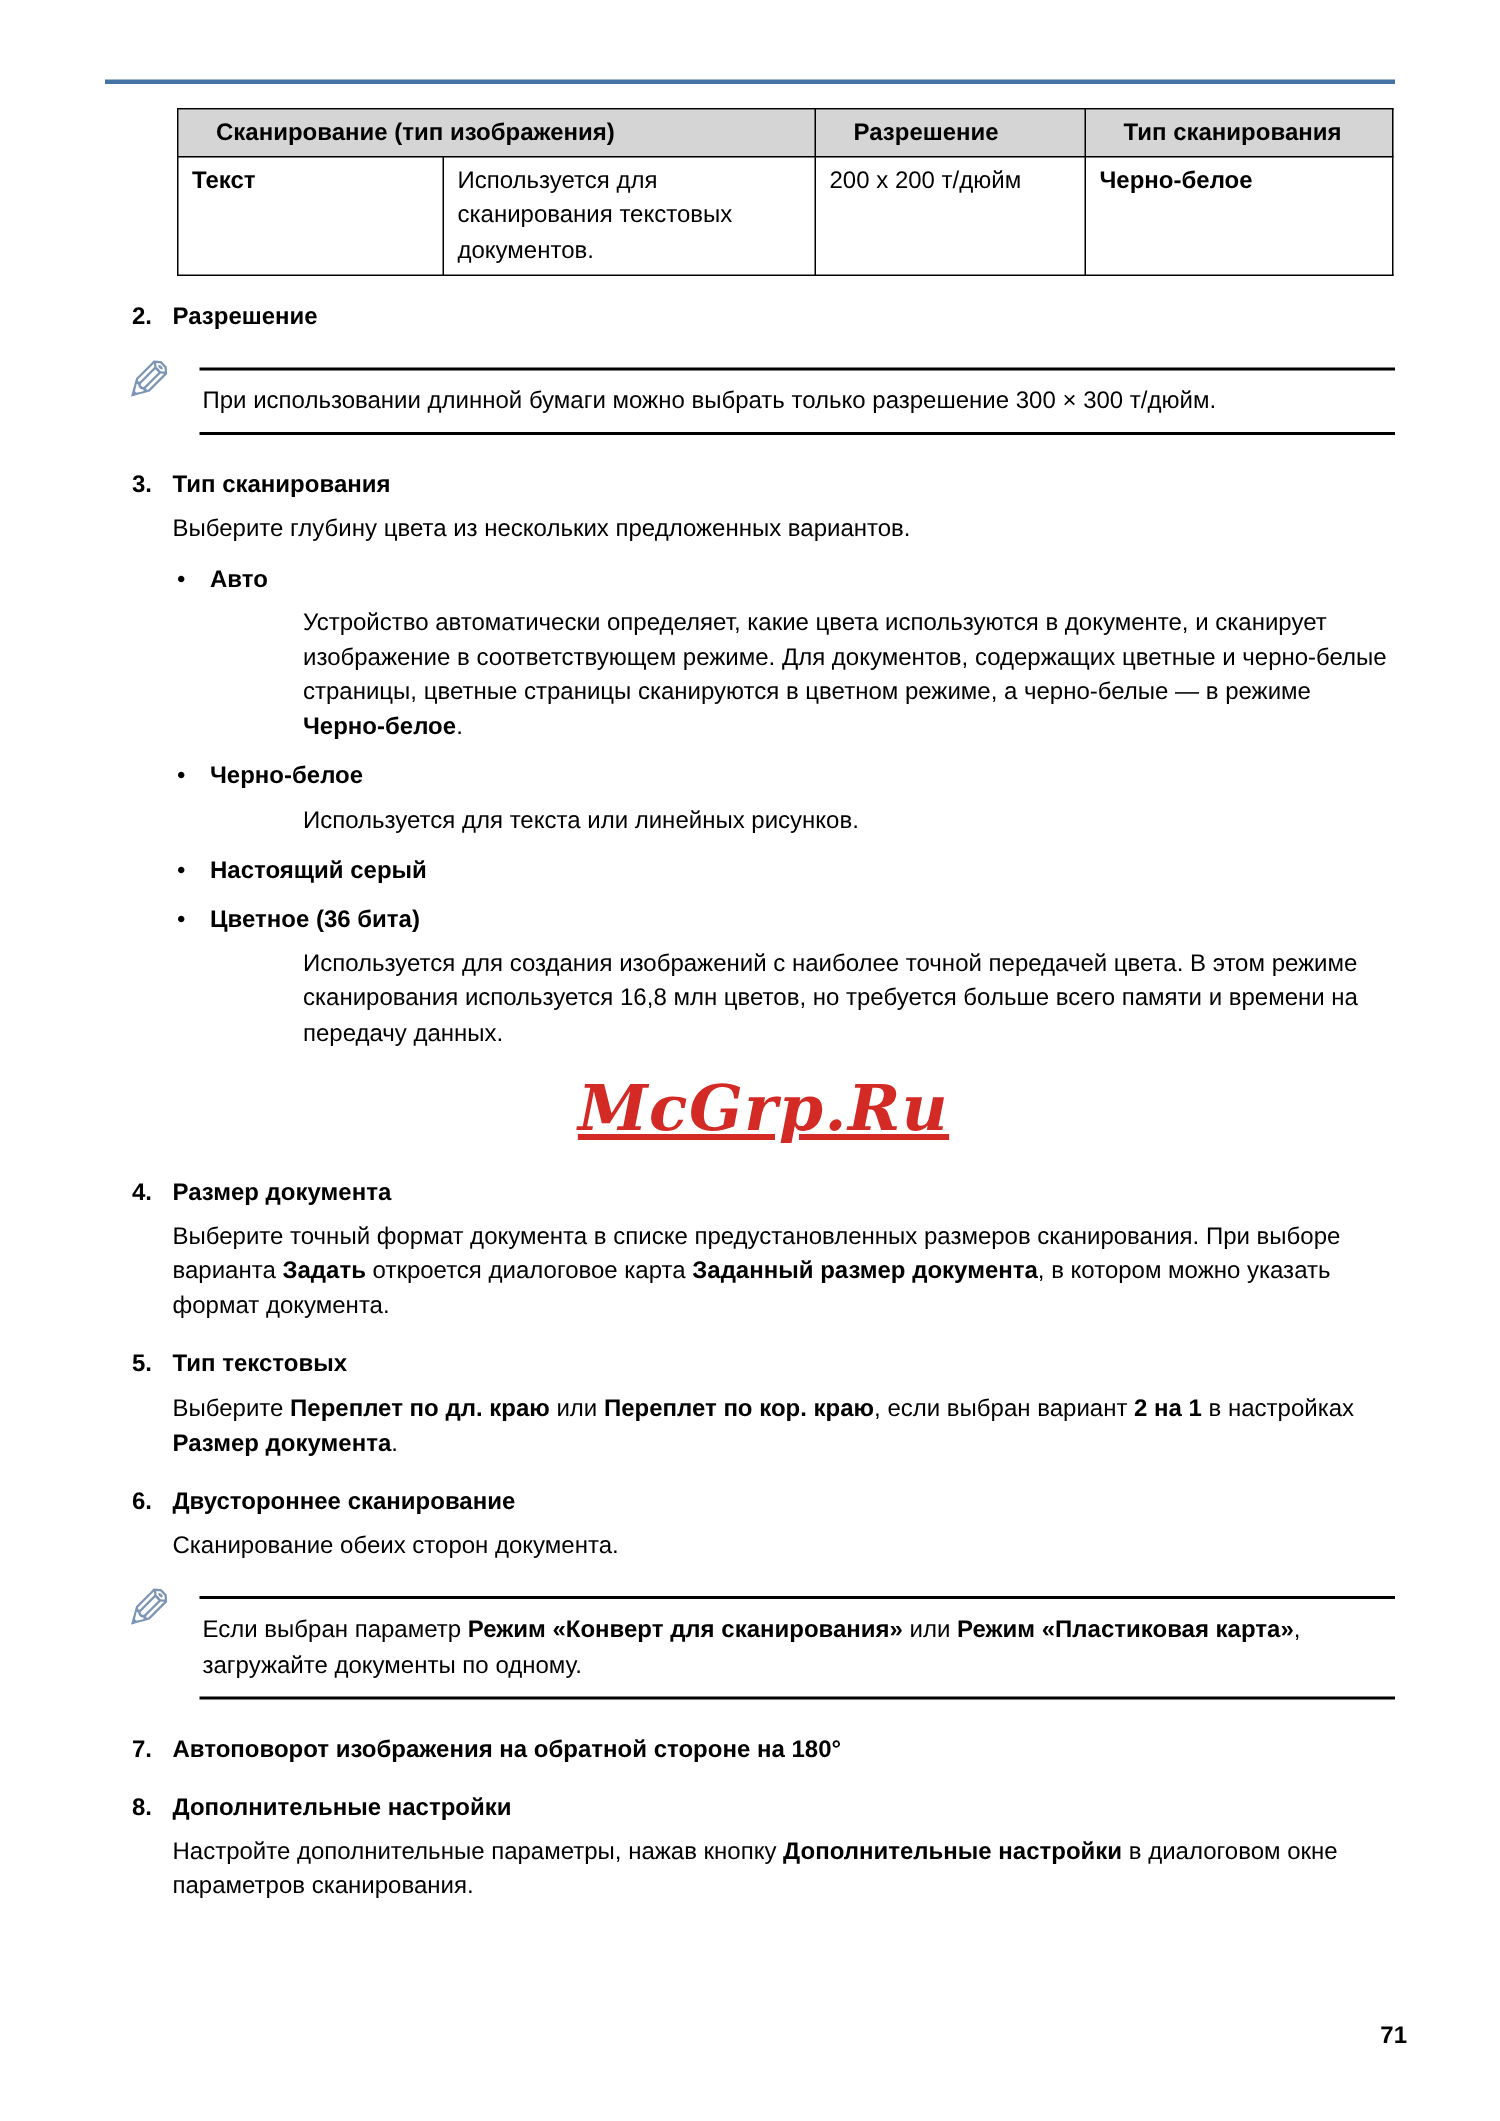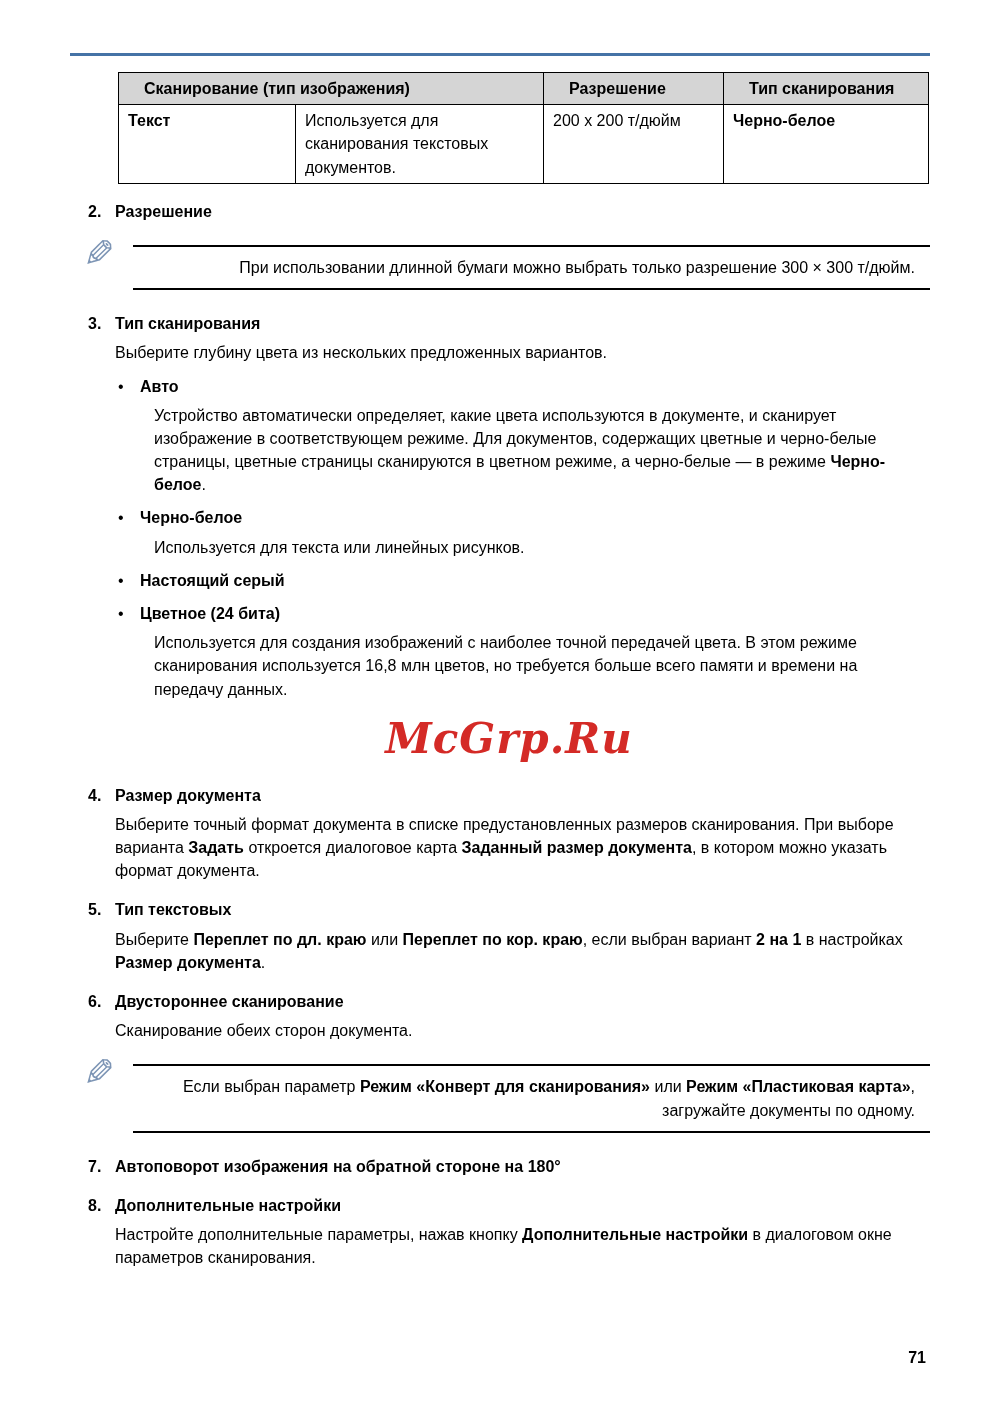--- a/index.html
+++ b/index.html
@@ -29,45 +29,45 @@
     text-align: left; font-size: 16px;
   }
   table.scan-table thead th { background: #d5d5d5; font-weight: 700; padding-left: 25px; }
 
   .heading { display: flex; font-weight: 700; margin: 16px 0 0 0; }
   .heading .num { width: 27px; flex: none; }
   .body { margin: 6px 0 0 27px; max-width: 800px; }
 
   .bullet { display: flex; margin: 10px 0 0 30px; }
   .bullet .bchar { width: 22px; flex: none; }
-  .bullet-desc { margin: 6px 0 0 66px; max-width: 750px; }
+  .bullet-desc { margin: 6px 0 0 114px; max-width: 750px; }
 
   .note {
     position: relative; margin: 22px 0 22px 45px;
     border-top: 2px solid #000; border-bottom: 2px solid #000;
     padding: 9px 2px;
   }
-  .note .note-text { margin: 0; max-width: 780px; text-align: right; }
+  .note .note-text { margin: 0; max-width: 780px; }
   .note .pencil {
     position: absolute; left: -50px; top: -12px;
     font-family: "DejaVu Sans", sans-serif;
     font-size: 38px; line-height: 1; color: #7d95b5;
     transform: scaleX(-1);
   }
 
   .watermark {
     text-align: center;
     font-family: "DejaVu Serif", serif;
     font-weight: 700; font-style: italic;
     font-size: 42px; color: #d42a26;
-    margin: 8px 0 -2px 0; letter-spacing: 1px;
+    margin: 8px 0 -2px 0; letter-spacing: 1px; text-decoration: underline;
   }
 
   .page-number {
-    position: absolute; right: 74px; top: 1346px;
+    position: absolute; right: 62px; top: 1346px;
     font-weight: 700; font-size: 16px;
   }
   p { margin: 0; }
 </style>
 </head>
 <body>
 
 <div class="top-rule"></div>
 
 <div class="content">
@@ -127,21 +127,21 @@
     </div>
     <p class="bullet-desc">Используется для текста или линейных рисунков.</p>
 
     <div class="bullet">
       <span class="bchar">•</span>
       <span class="term b">Настоящий серый</span>
     </div>
 
     <div class="bullet">
       <span class="bchar">•</span>
-      <span class="term b">Цветное (24 бита)</span>
+      <span class="term b">Цветное (36 бита)</span>
     </div>
     <p class="bullet-desc">Используется для создания изображений с наиболее точной передачей цвета. В этом режиме сканирования используется 16,8 млн цветов, но требуется больше всего памяти и времени на передачу данных.</p>
   </div>
 
   <div class="watermark">McGrp.Ru</div>
 
   <div class="section">
     <div class="heading">
       <span class="num">4.</span>
       <span class="title">Размер документа</span>

